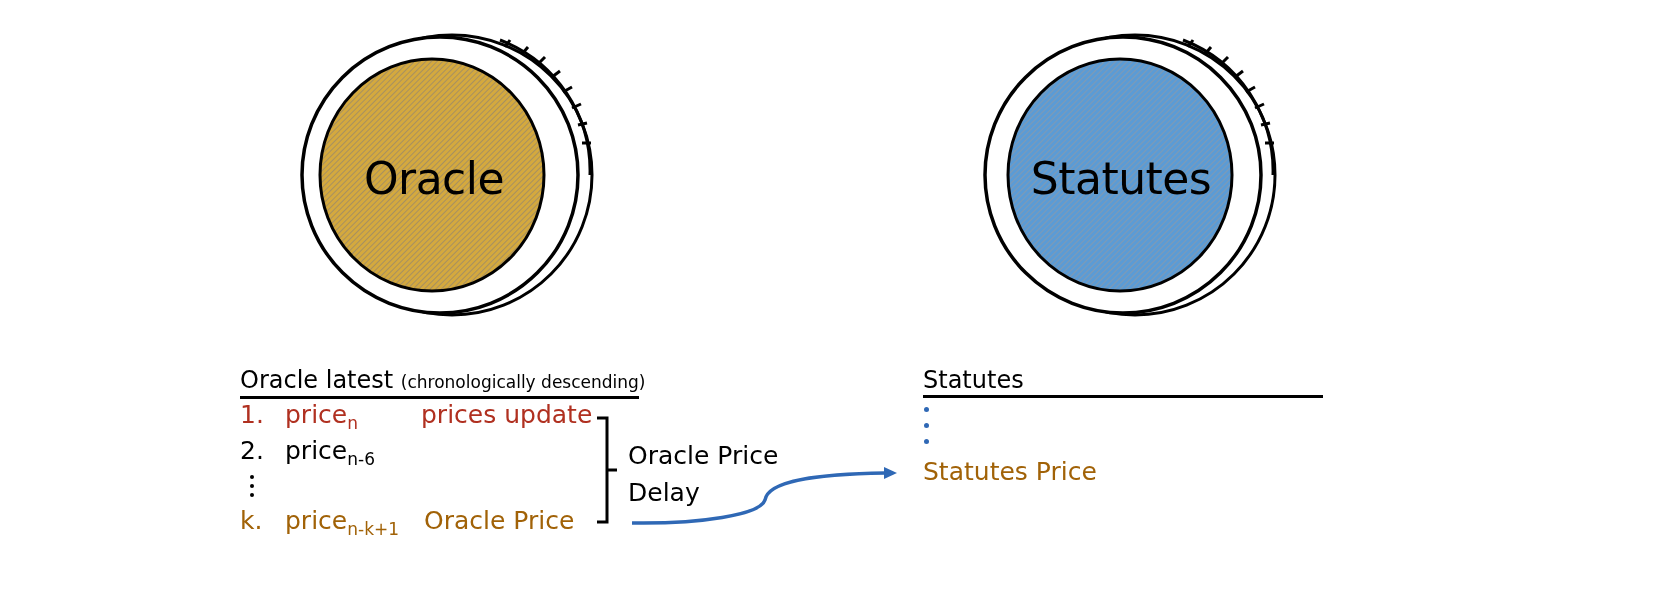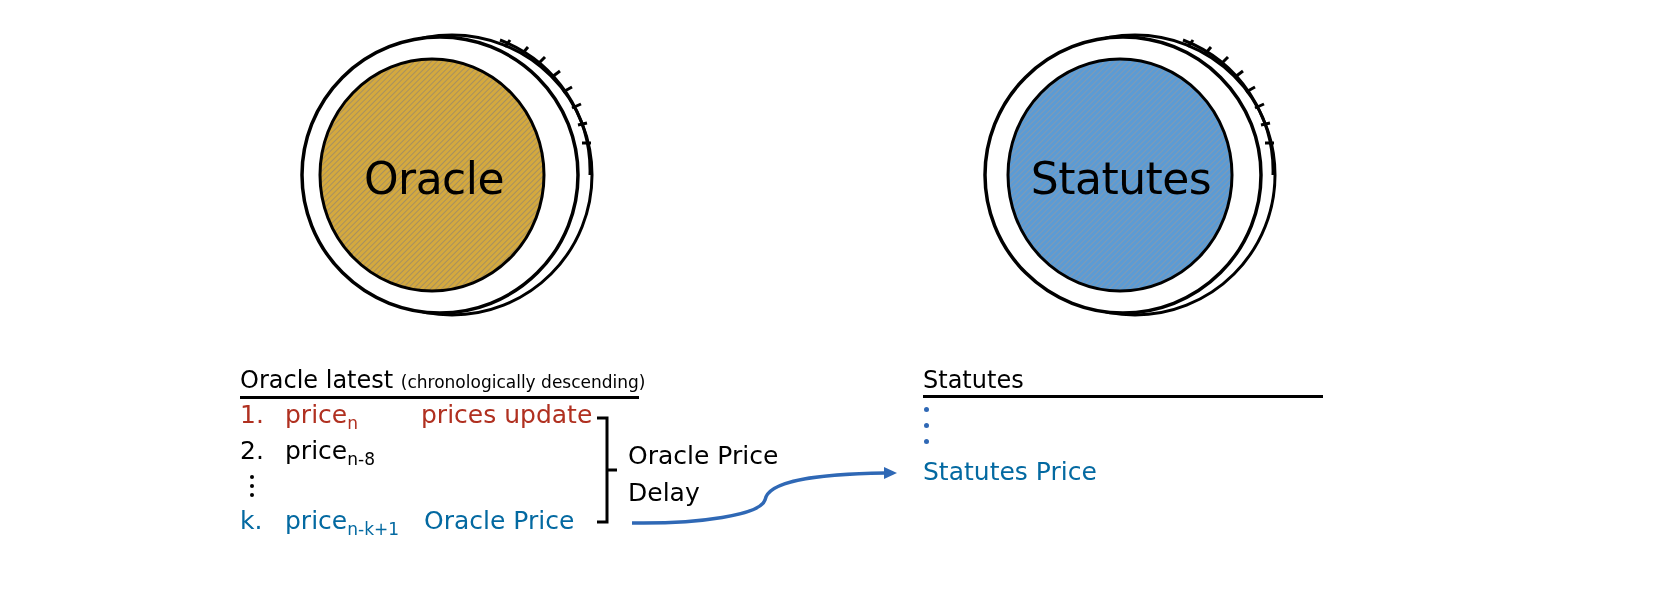--- a/index.html
+++ b/index.html
@@ -8,21 +8,21 @@
   .abs { position:absolute; }
   svg.coin { position:absolute; overflow:visible; }
   .coin-label { position:absolute; font-size:44px; font-weight:500; letter-spacing:-0.5px;
                 text-align:center; white-space:nowrap; transform:translate(-50%,-50%); }
   .heading { font-size:24px; white-space:nowrap; }
   .heading small { font-size:17px;text-align:center; }
   .rule { position:absolute; height:3px; background:#000; }
   .row { position:absolute; font-size:25px; white-space:nowrap; }
   .row sub { font-size:17px; vertical-align:-6px; line-height:0; }
   .red { color:#b03020; }
-  .blue { color:#0369a1; }
+  .blue { color:#a16207; }
   .black { color:#000; }
   .vdots span { display:block; width:4px; height:4px; border-radius:50%; background:#000; margin:5px 0; }
   .bluedots span { display:block; width:5px; height:5px; border-radius:50%; background:#2f68b5; margin:11px 0; }
   .bracket-label { font-size:25px; line-height:37px; white-space:nowrap; }
 </style>
 </head>
 <body>
 
 <div>
   <svg class="coin" width="1667" height="607" style="left:0;top:0;">
@@ -95,21 +95,21 @@
 <div class="row red" style="left:240px;top:400px;">
   <span>1.</span>
 </div>
 <div class="row red" style="left:285px;top:400px;">
   <span>price</span><sub>n</sub>
 </div>
 <div class="row red" style="left:421px;top:400px;">prices update</div>
 
 <div class="row black" style="left:240px;top:436px;">2.</div>
 <div class="row black" style="left:285px;top:436px;">
-  <span>price</span><sub>n-8</sub>
+  <span>price</span><sub>n-6</sub>
 </div>
 
 <div class="abs vdots" style="left:250px;top:470px;">
   <span></span>
     <span></span>
     <span></span>
 </div>
 
 <div class="row blue" style="left:240px;top:506px;">k.</div>
 <div class="row blue" style="left:285px;top:506px;">

